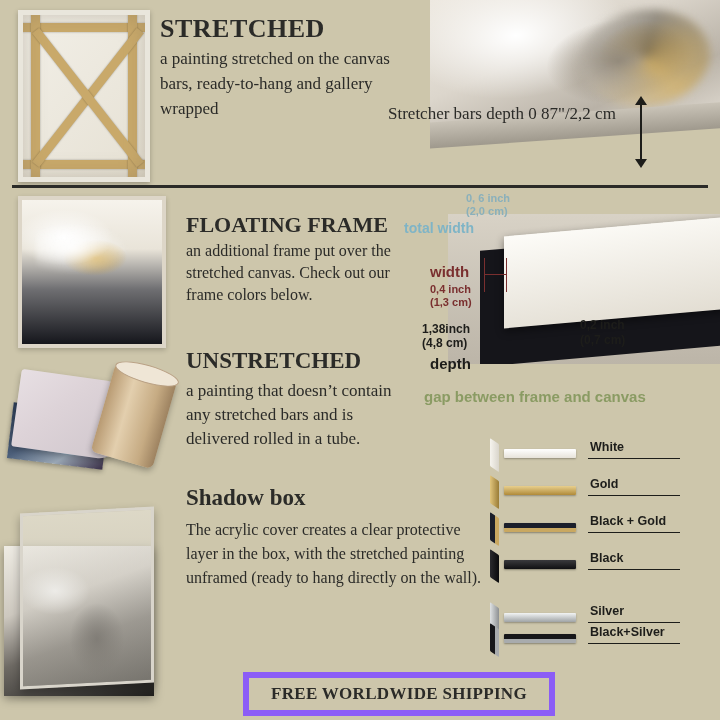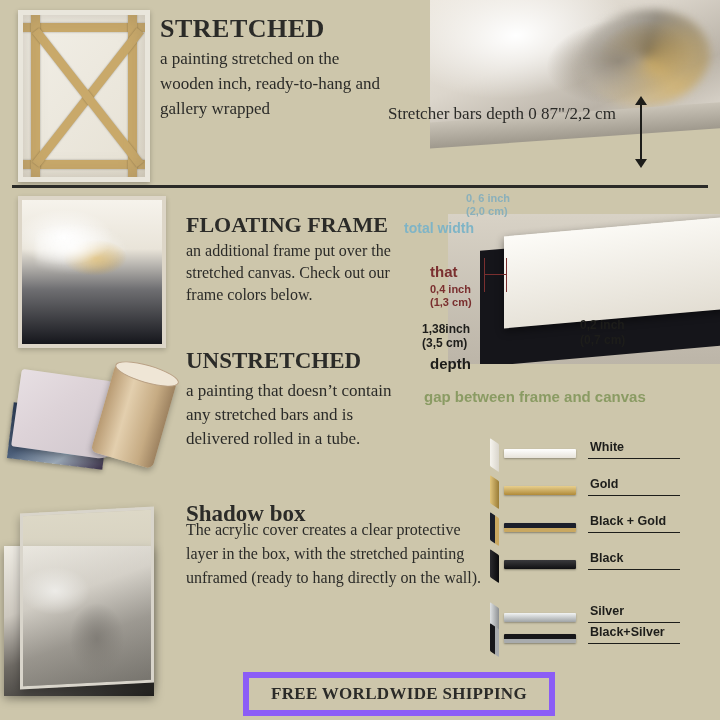--- a/index.html
+++ b/index.html
@@ -235,21 +235,20 @@
     left: 186px; top: 379px; width: 210px;
     font-size: 17px; line-height: 24px;
     font-family: "Liberation Serif", serif;
   }
 
   
   .sb-title {
     left: 186px; top: 485px;
     font-size: 23px; font-weight: 700;
     font-family: "Liberation Serif", serif;
-    margin-top: 16px;
   }
   .sb-body {
     left: 186px; top: 518px; width: 300px;
     font-size: 16px; line-height: 24px;
     font-family: "Liberation Serif", serif;
   }
   .photo-shadowbox {
     left: 0px; top: 500px; width: 175px; height: 190px;
   }
   .sb-box {
@@ -306,21 +305,21 @@
     <div class="bar cb-h" style="top:8px"></div>
     <div class="bar cb-h" style="bottom:8px"></div>
     <div class="bar cb-v" style="left:8px"></div>
     <div class="bar cb-v" style="right:8px"></div>
     <div class="bar cb-diag1"></div>
     <div class="bar cb-diag2"></div>
     <div class="cb-inner-shadow"></div>
   </div>
 
   <div class="abs t-title">STRETCHED</div>
-  <div class="abs t-body">a painting stretched on the wooden inch, ready-to-hang and gallery wrapped</div>
+  <div class="abs t-body">a painting stretched on the canvas bars, ready-to-hang and gallery wrapped</div>
 
   <div class="abs photo-topright">
     <div class="slab"></div>
     <div class="swirl"></div>
     <div class="edge"></div>
   </div>
   <div class="abs depth-arrow"></div>
   <div class="abs stretcher-note" style="white-space:pre-line">Stretcher bars depth  0 87"/2,2 cm</div>
 
   <div class="abs divider"></div>
@@ -336,25 +335,25 @@
     <div class="fd-photo">
       <div class="wall"></div>
       <div class="blackframe"></div>
       <div class="whitecanvas"></div>
     </div>
   </div>
 
   <div class="abs lbl lbl-06" style="white-space:pre-line">0, 6 inch
 (2,0 cm)</div>
   <div class="abs lbl lbl-total">total width</div>
-  <div class="abs lbl lbl-width">that</div>
+  <div class="abs lbl lbl-width">width</div>
   <div class="abs lbl lbl-width-sub" style="white-space:pre-line">0,4 inch
 (1,3 cm)</div>
   <div class="abs lbl lbl-138" style="white-space:pre-line">1,38inch
-(3,5 cm)</div>
+(4,8 cm)</div>
   <div class="abs lbl lbl-depth">depth</div>
   <div class="abs lbl lbl-02" style="white-space:pre-line">0,2 inch
 (0,7 cm)</div>
   <div class="abs lbl lbl-gap">gap between frame and canvas</div>
 
   <div class="abs tick" style="left:484px;top:258px;width:1px;height:34px;"></div>
   <div class="abs tick" style="left:506px;top:258px;width:1px;height:34px;"></div>
   <div class="abs tick" style="left:484px;top:274px;width:22px;height:1px;"></div>
 
   <div class="abs photo-roll">

